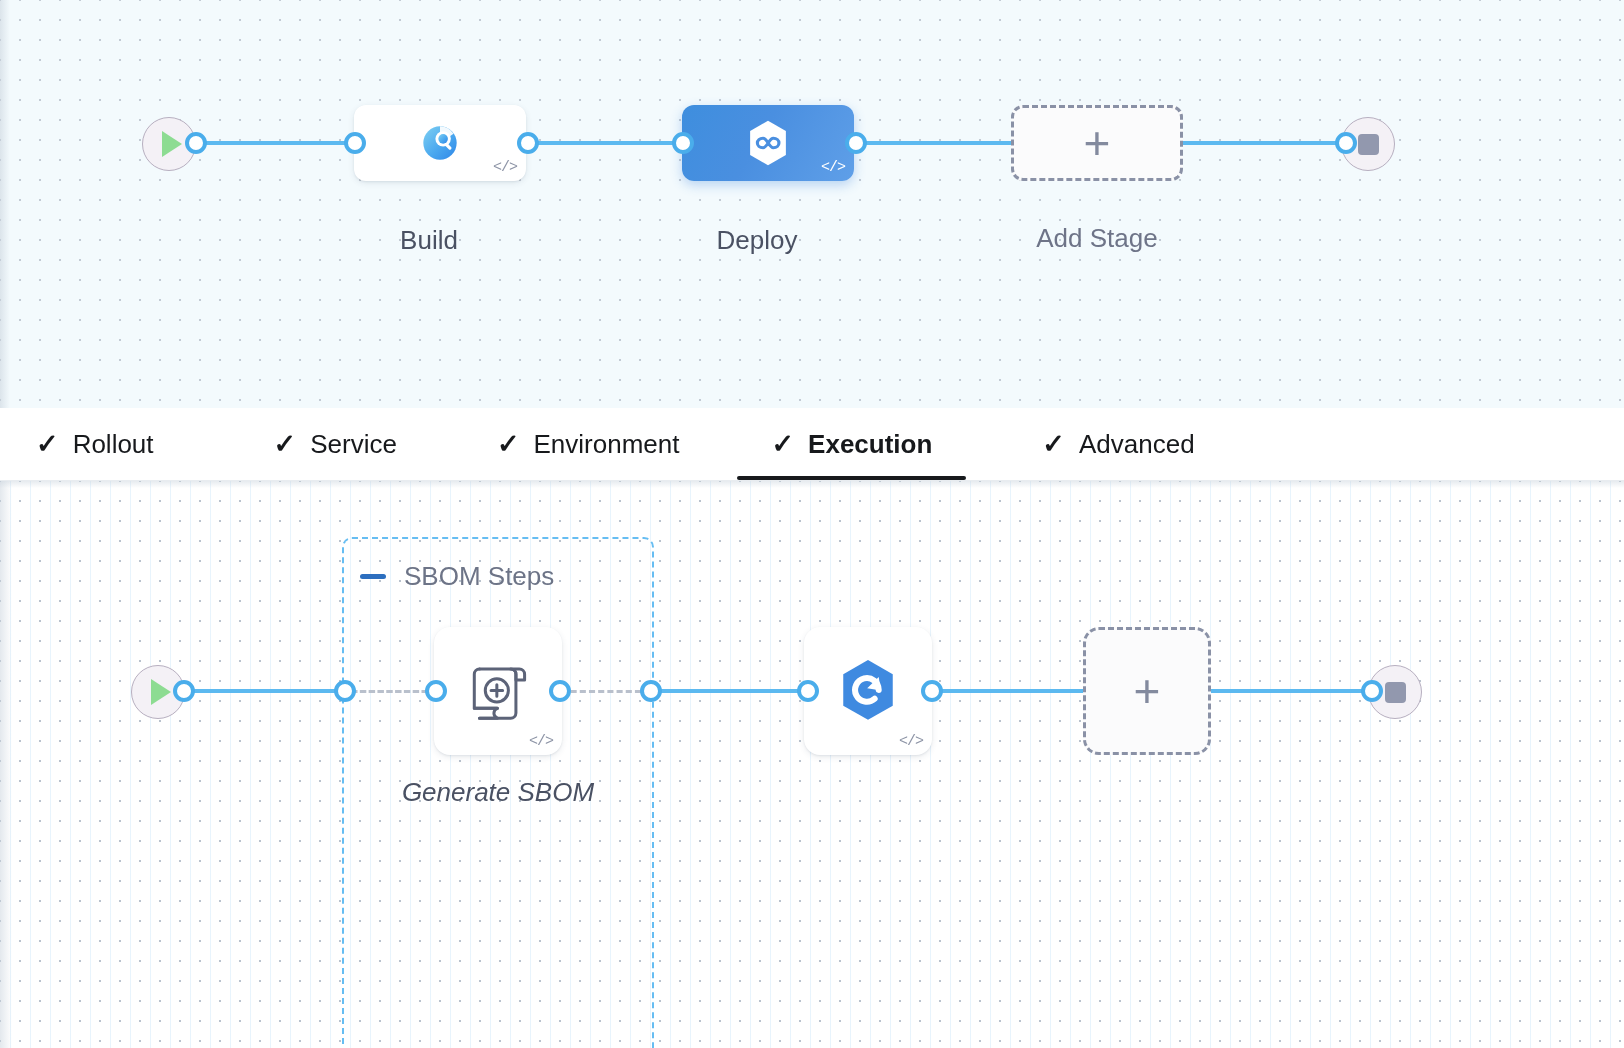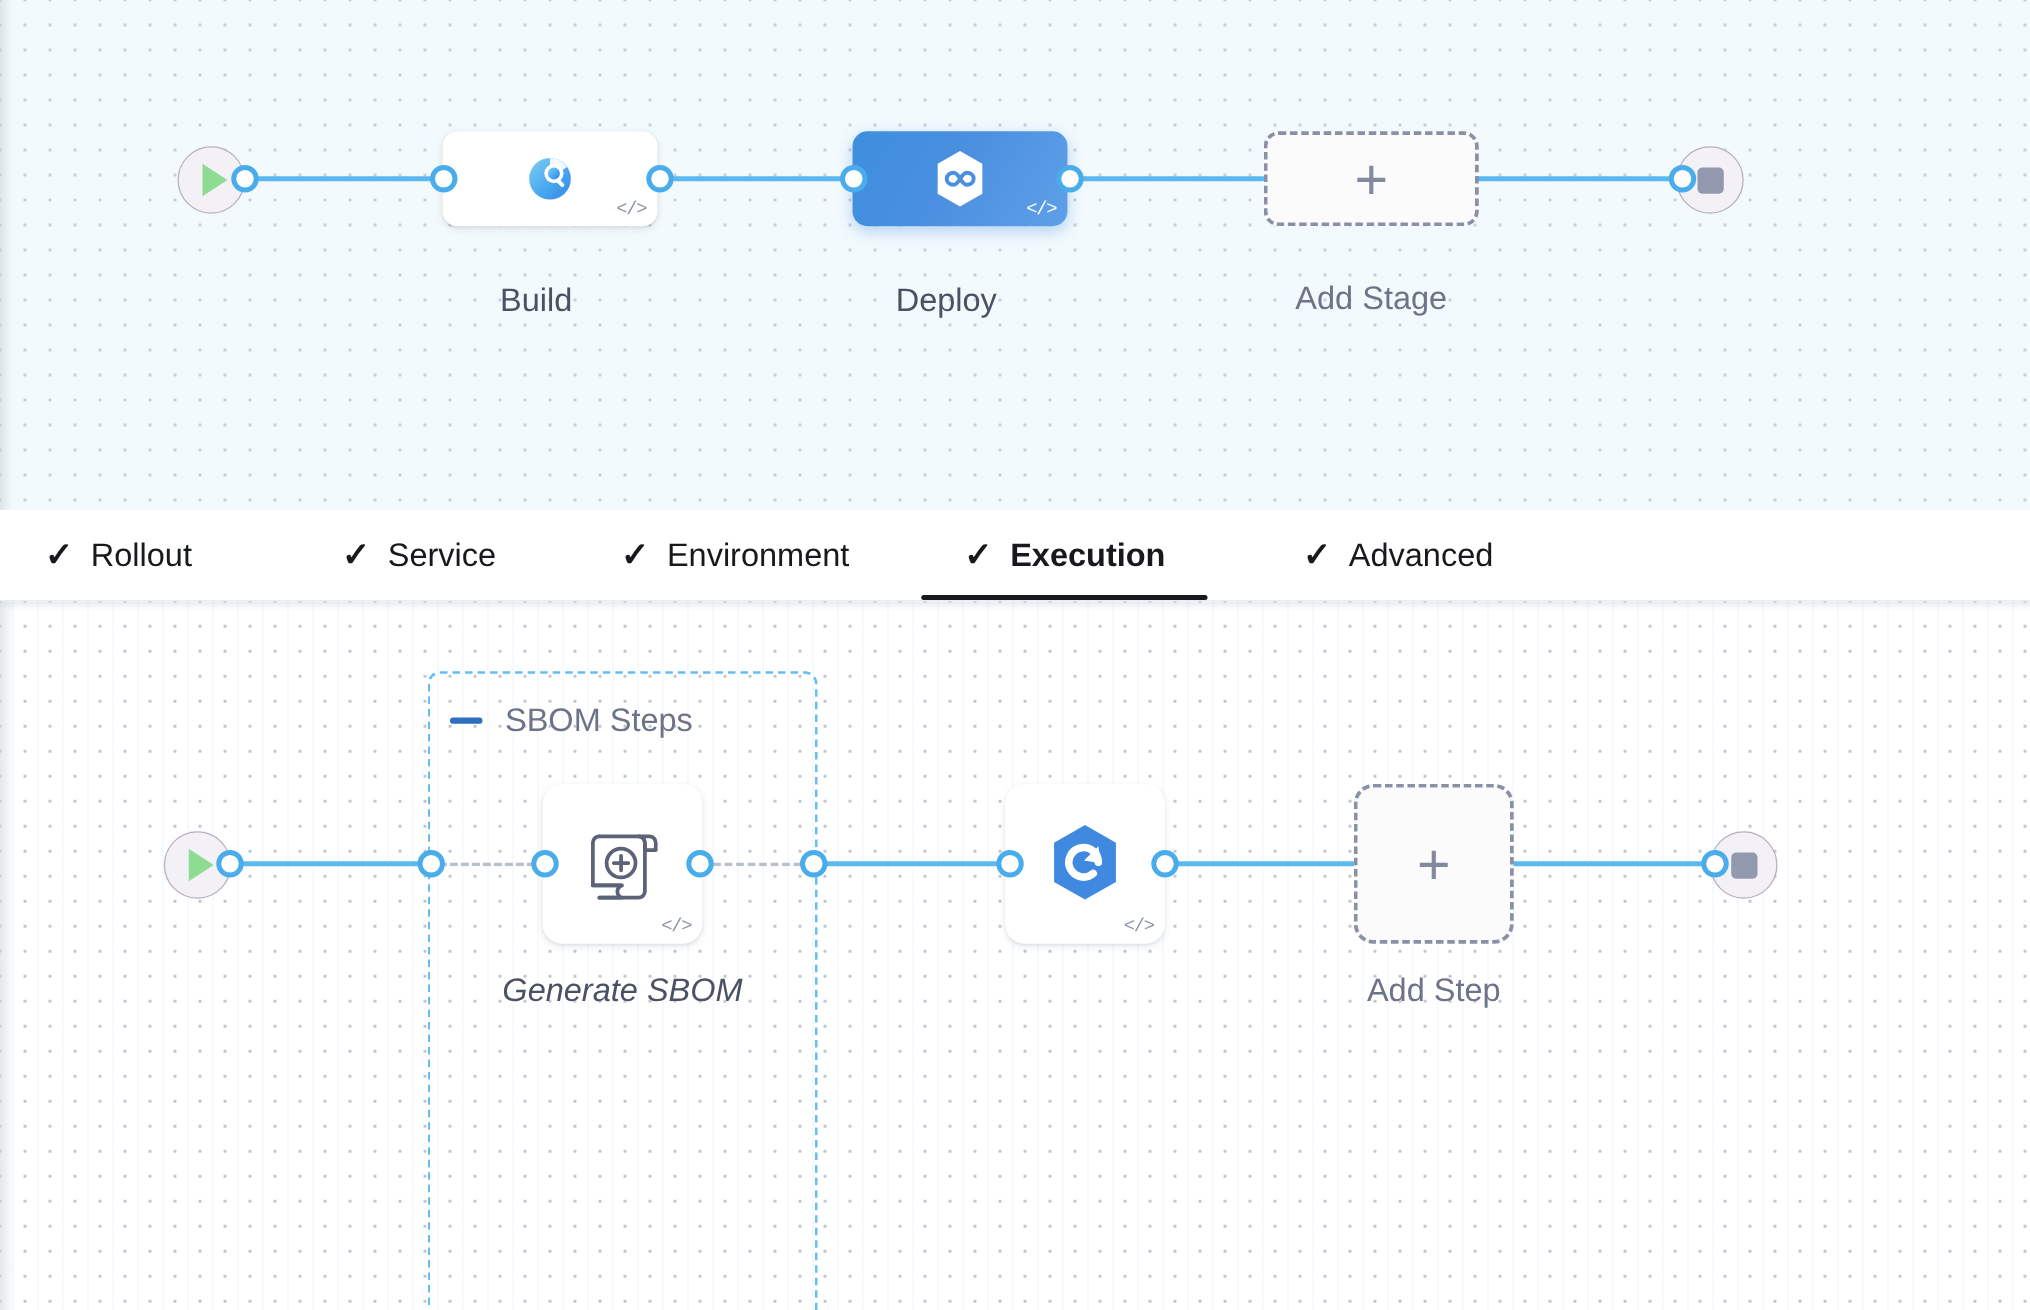--- a/index.html
+++ b/index.html
@@ -293,21 +293,20 @@
         </svg>
       </span>
       <span class="code-badge">&lt;/&gt;</span>
     </div>
     <div class="dot" style="left:797px; top:199px;"></div>
     <div class="dot" style="left:921px; top:199px;"></div>
 
     <div class="node step add" style="left:1083px; top:146px;">
       <span class="plus-glyph">+</span>
     </div>
-    <div class="node-label muted" style="left:1027px; top:291px; width:240px;">Add Step</div>
 
     <div class="terminal" style="left:1368px; top:184px;">
       <div class="stop-sq"></div>
     </div>
     <div class="dot" style="left:1361px; top:199px;"></div>
   </div>
 
 </div>
 
 </body></html>

